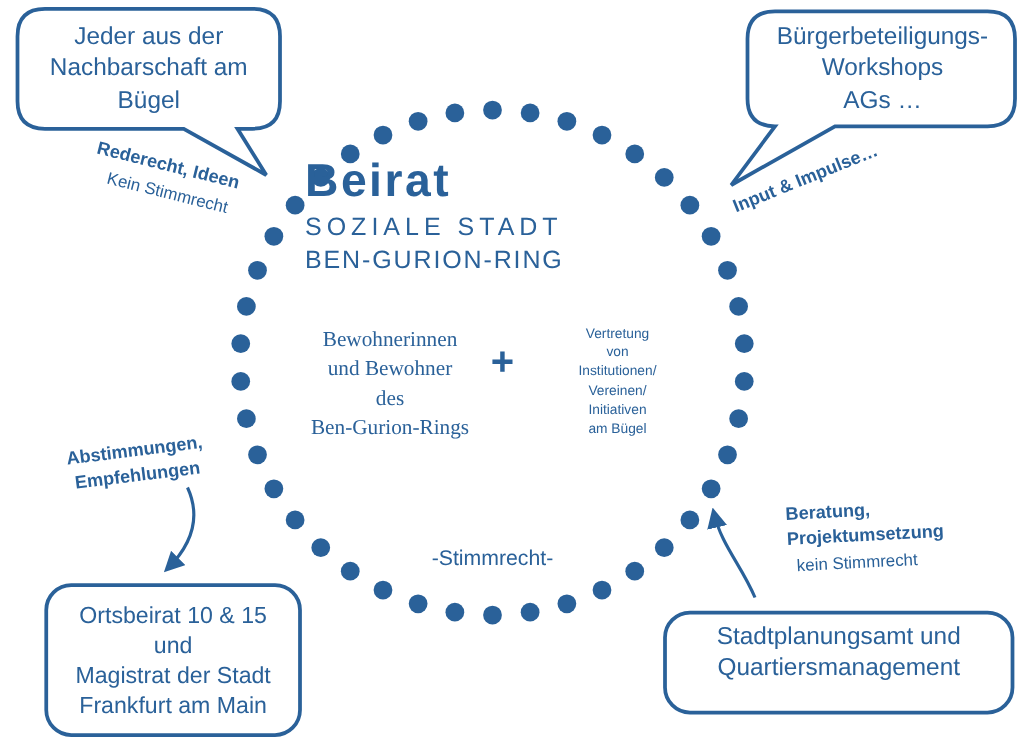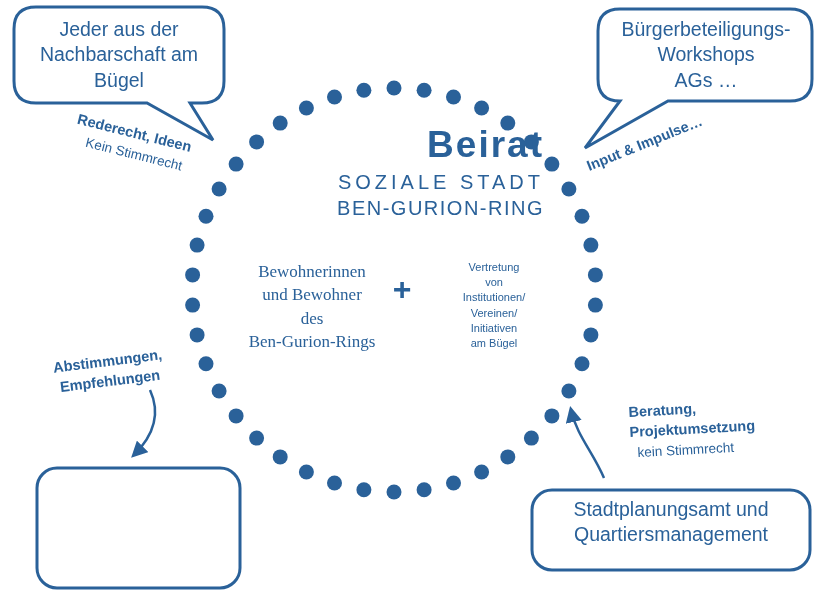--- a/index.html
+++ b/index.html
@@ -15,21 +15,21 @@
   }
   .layer { position: absolute; left: 0; top: 0; }
   .abs { position: absolute; }
   .pre { white-space: pre-line; }
   .bold { font-weight: bold; }
 
   .bubble-shape { fill: #ffffff; stroke: #2a6199; stroke-width: 3; }
   .arrow { fill: none; stroke: #2a6199; stroke-width: 2.5; }
   #dot-ring circle { fill: #2a6199; }
 
-  .center-text { left: 244px; width: 300px; text-align: right; }
+  .center-text { left: 244px; width: 300px; text-align: left; }
   .title { top: 124px; font-size: 37px; font-weight: bold; letter-spacing: 2px; }
   .sub1  { top: 171px; font-size: 20px; letter-spacing: 4px; }
   .sub2  { top: 197px; font-size: 20px; letter-spacing: 1.5px; }
 
   .col-left  { left: 228px; top: 260px; width: 168px; text-align: center; font-size: 17px; line-height: 1.38; font-family: Liberation Serif, serif; }
   .plus      { left: 386px; top: 271px; width: 32px; text-align: center; font-size: 32px; font-weight: bold; }
   .col-right { left: 420px; top: 260px; width: 148px; text-align: center; font-size: 11px; line-height: 1.38; }
   .voting    { left: 294px; top: 437px; width: 200px; text-align: center; font-size: 17px; }
 
   .bubble-text {
@@ -125,29 +125,34 @@
 des
 Ben-Gurion-Rings</div>
   <div class="abs plus">+</div>
   <div class="abs pre col-right">Vertretung
 von
 Institutionen/
 Vereinen/
 Initiativen
 am Bügel</div>
 
+  <div class="abs voting">-Stimmrecht-</div>
 
   <div class="bubble-text" style="left:14px; top:7px; width:210px; height:96px;">Jeder aus der
 Nachbarschaft am
 Bügel</div>
 
   <div class="bubble-text" style="left:598px; top:9px; width:216px; height:92px;">Bürgerbeteiligungs-
 Workshops
 AGs …</div>
 
+  <div class="bubble-text" style="left:37px; top:468px; width:203px; height:120px; font-size:18.5px;">Ortsbeirat 10 &amp; 15
+und
+Magistrat der Stadt
+Frankfurt am Main</div>
 
   <div class="bubble-text" style="left:532px; top:482px; width:278px; height:80px;">Stadtplanungsamt und
 Quartiersmanagement</div>
 
   <div class="abs lbl bold" style="left:80px; top:110px; transform:rotate(14deg);">Rederecht, Ideen</div>
 
   <div class="abs lbl sm" style="left:88px; top:134px; transform:rotate(14deg);">Kein Stimmrecht</div>
 
   <div class="abs lbl bold" style="left:584px; top:158px; transform:rotate(-22deg);">Input &amp; Impulse…</div>
 

